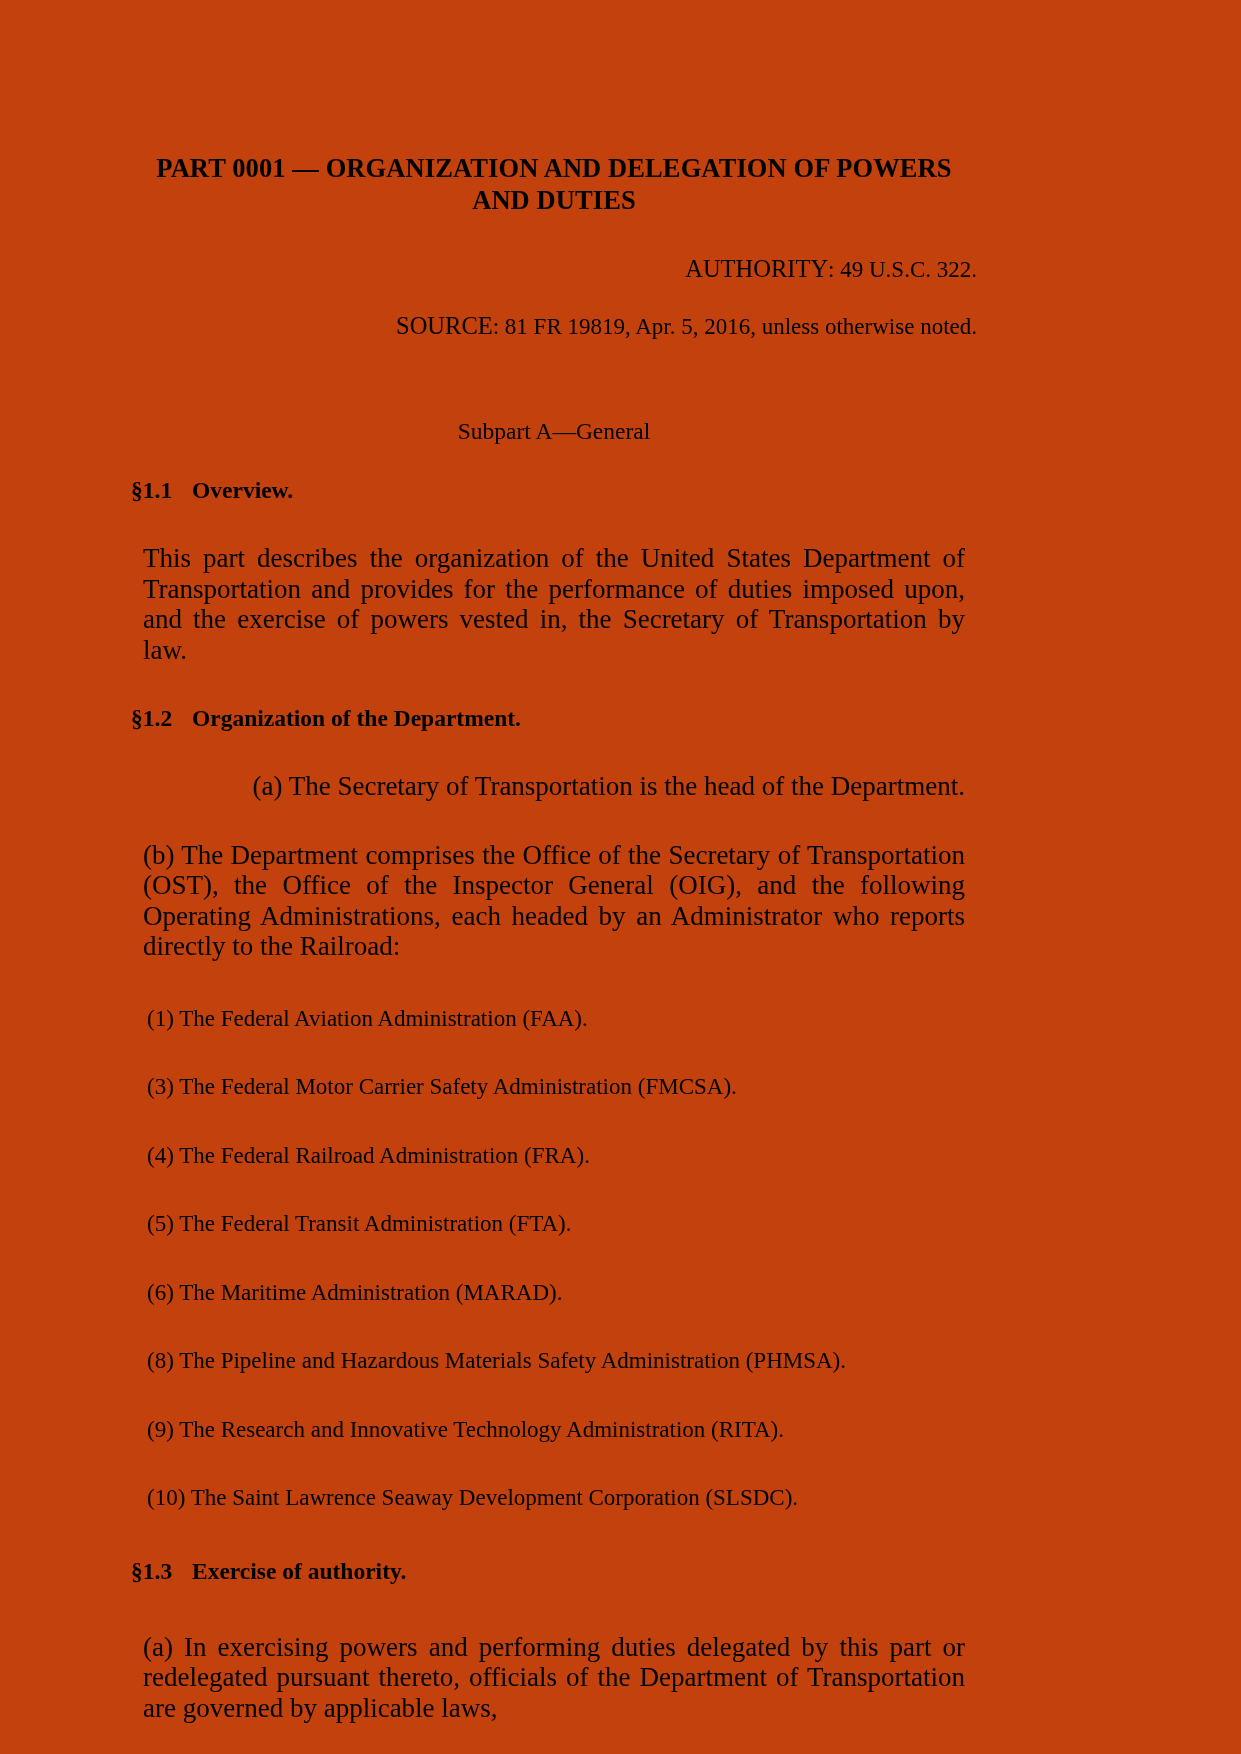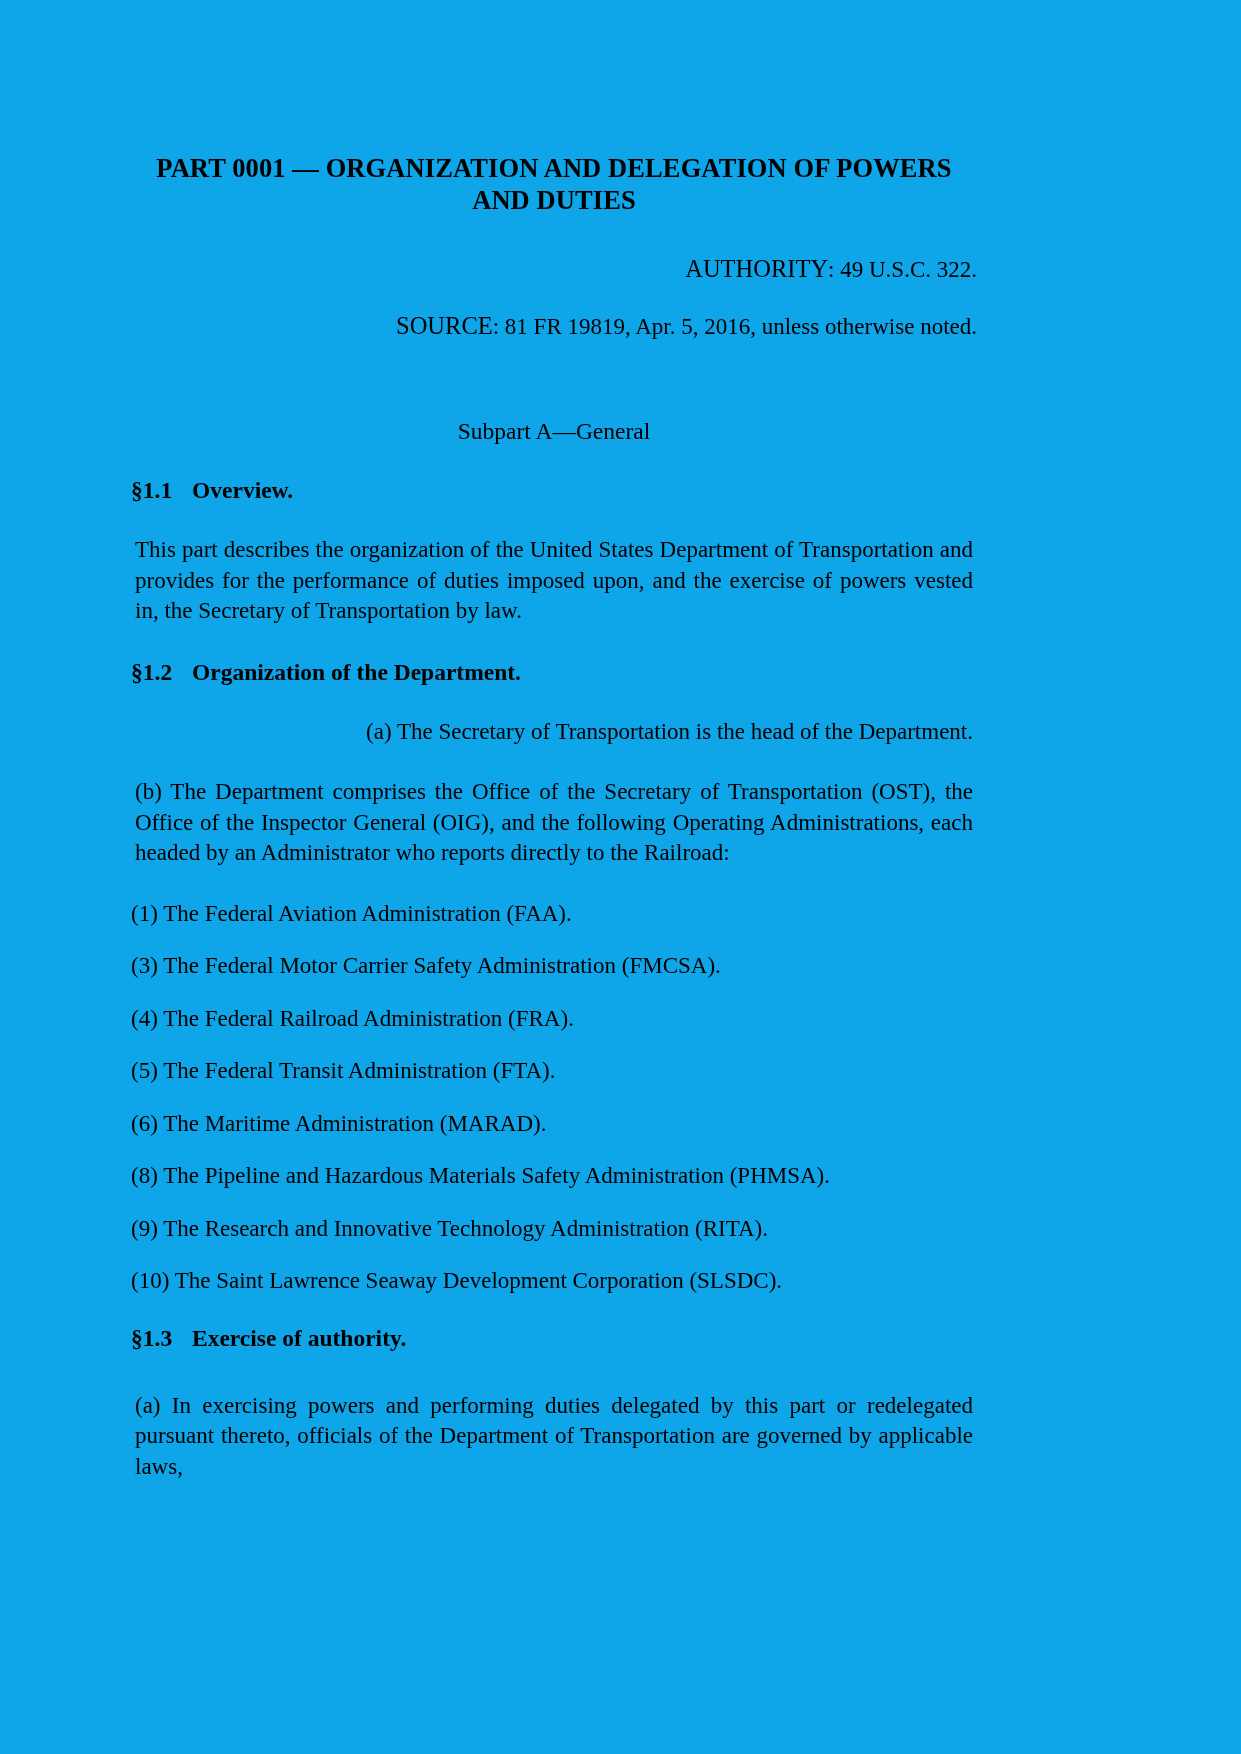--- a/index.html
+++ b/index.html
@@ -11,21 +11,21 @@
 
   body {
     font-family: "Liberation Serif", "DejaVu Serif", serif;
     color: #000000;
   }
 
   .page {
     position: relative;
     width: 1241px;
     height: 1754px;
-    background: #0ea5e9;
+    background: #c2410c;
     overflow: hidden;
     box-sizing: border-box;
   }
 
   .content {
     position: absolute;
     left: 131px;
     top: 0;
     width: 846px;
   }
@@ -76,35 +76,35 @@
     text-align: left;
     padding-top: 26px;
   }
   .section-heading .sec-num {
     display: inline-block;
     min-width: 61px;
   }
 
   
   .body-par {
-    margin: 4px;
-    font-size: 23px;
+    margin: 12px;
+    font-size: 27px;
     line-height: 30.5px;
     text-align: justify;
     text-justify: inter-word;
     padding-top: 26px;
     hyphens: none;
   }
 
   .body-par.single {
     text-align: right;
   }
 
   .list-item {
-    margin: 0;
+    margin: 16px;
     font-size: 23px;
     line-height: 30.5px;
     text-align: left;
     padding-top: 26px;
   }
 
   
   .list-item.tight { padding-top: 22px; }
 
   .gap-large { padding-top: 34px; }

